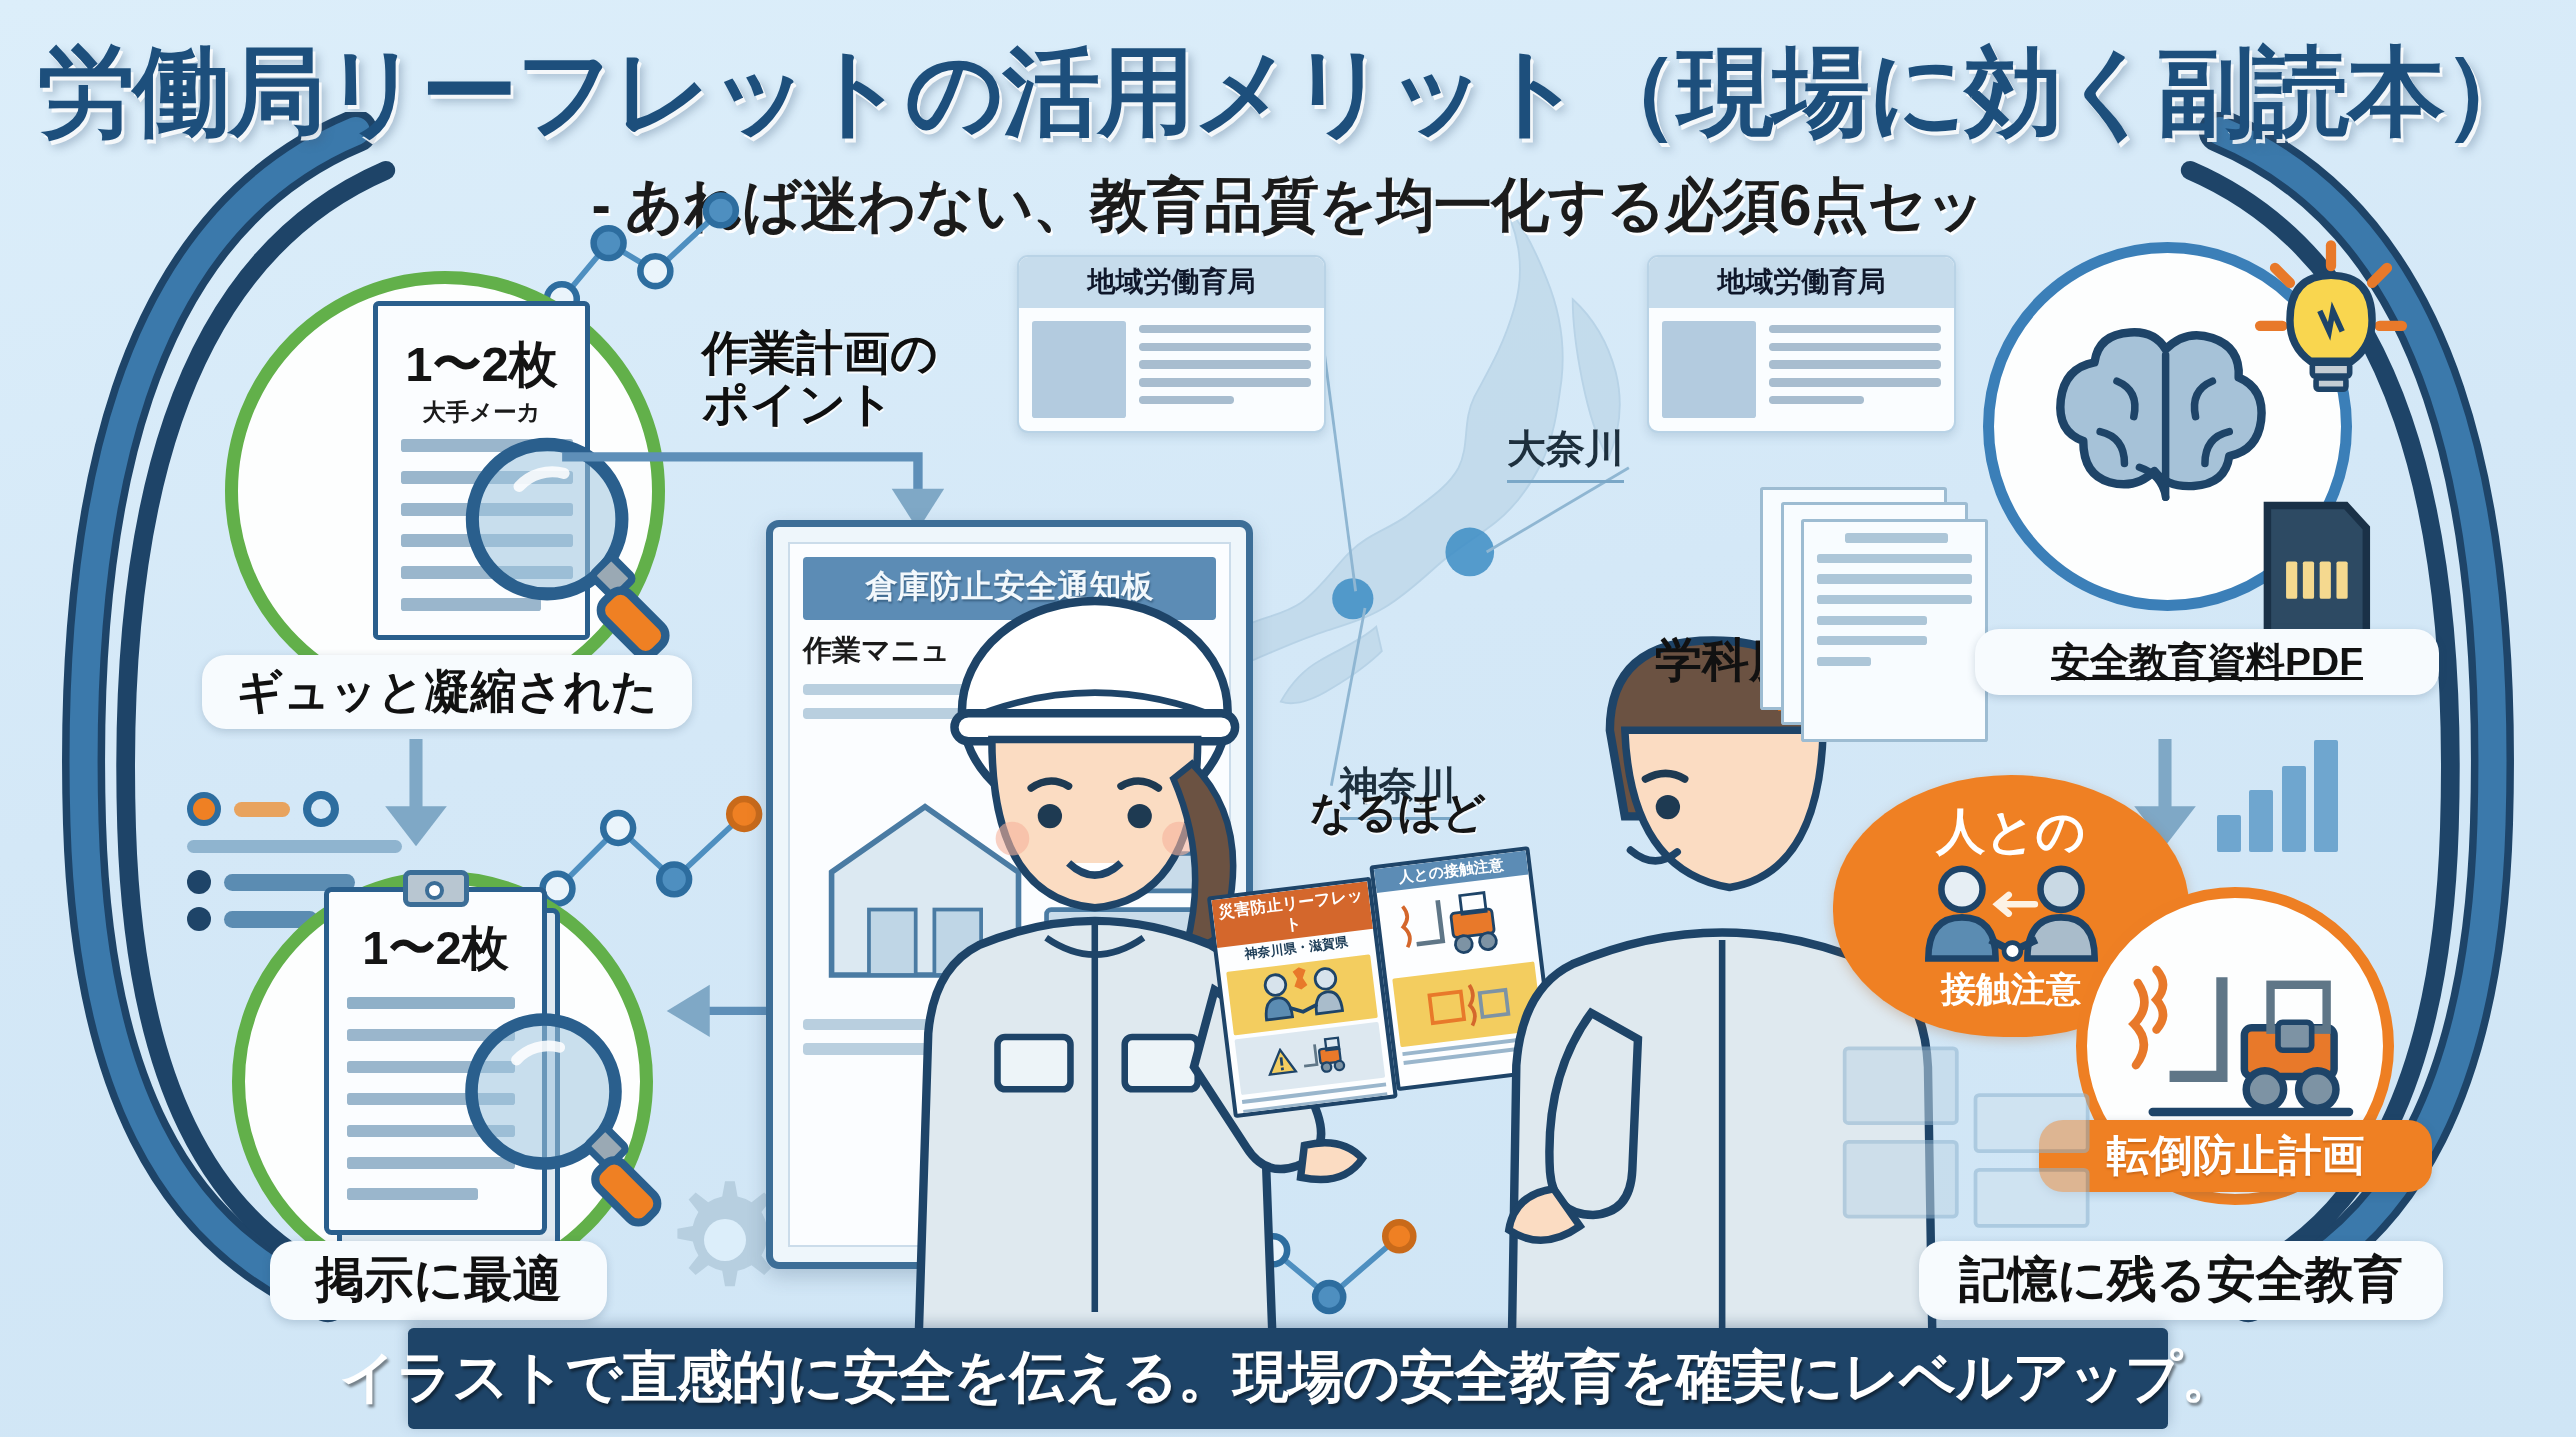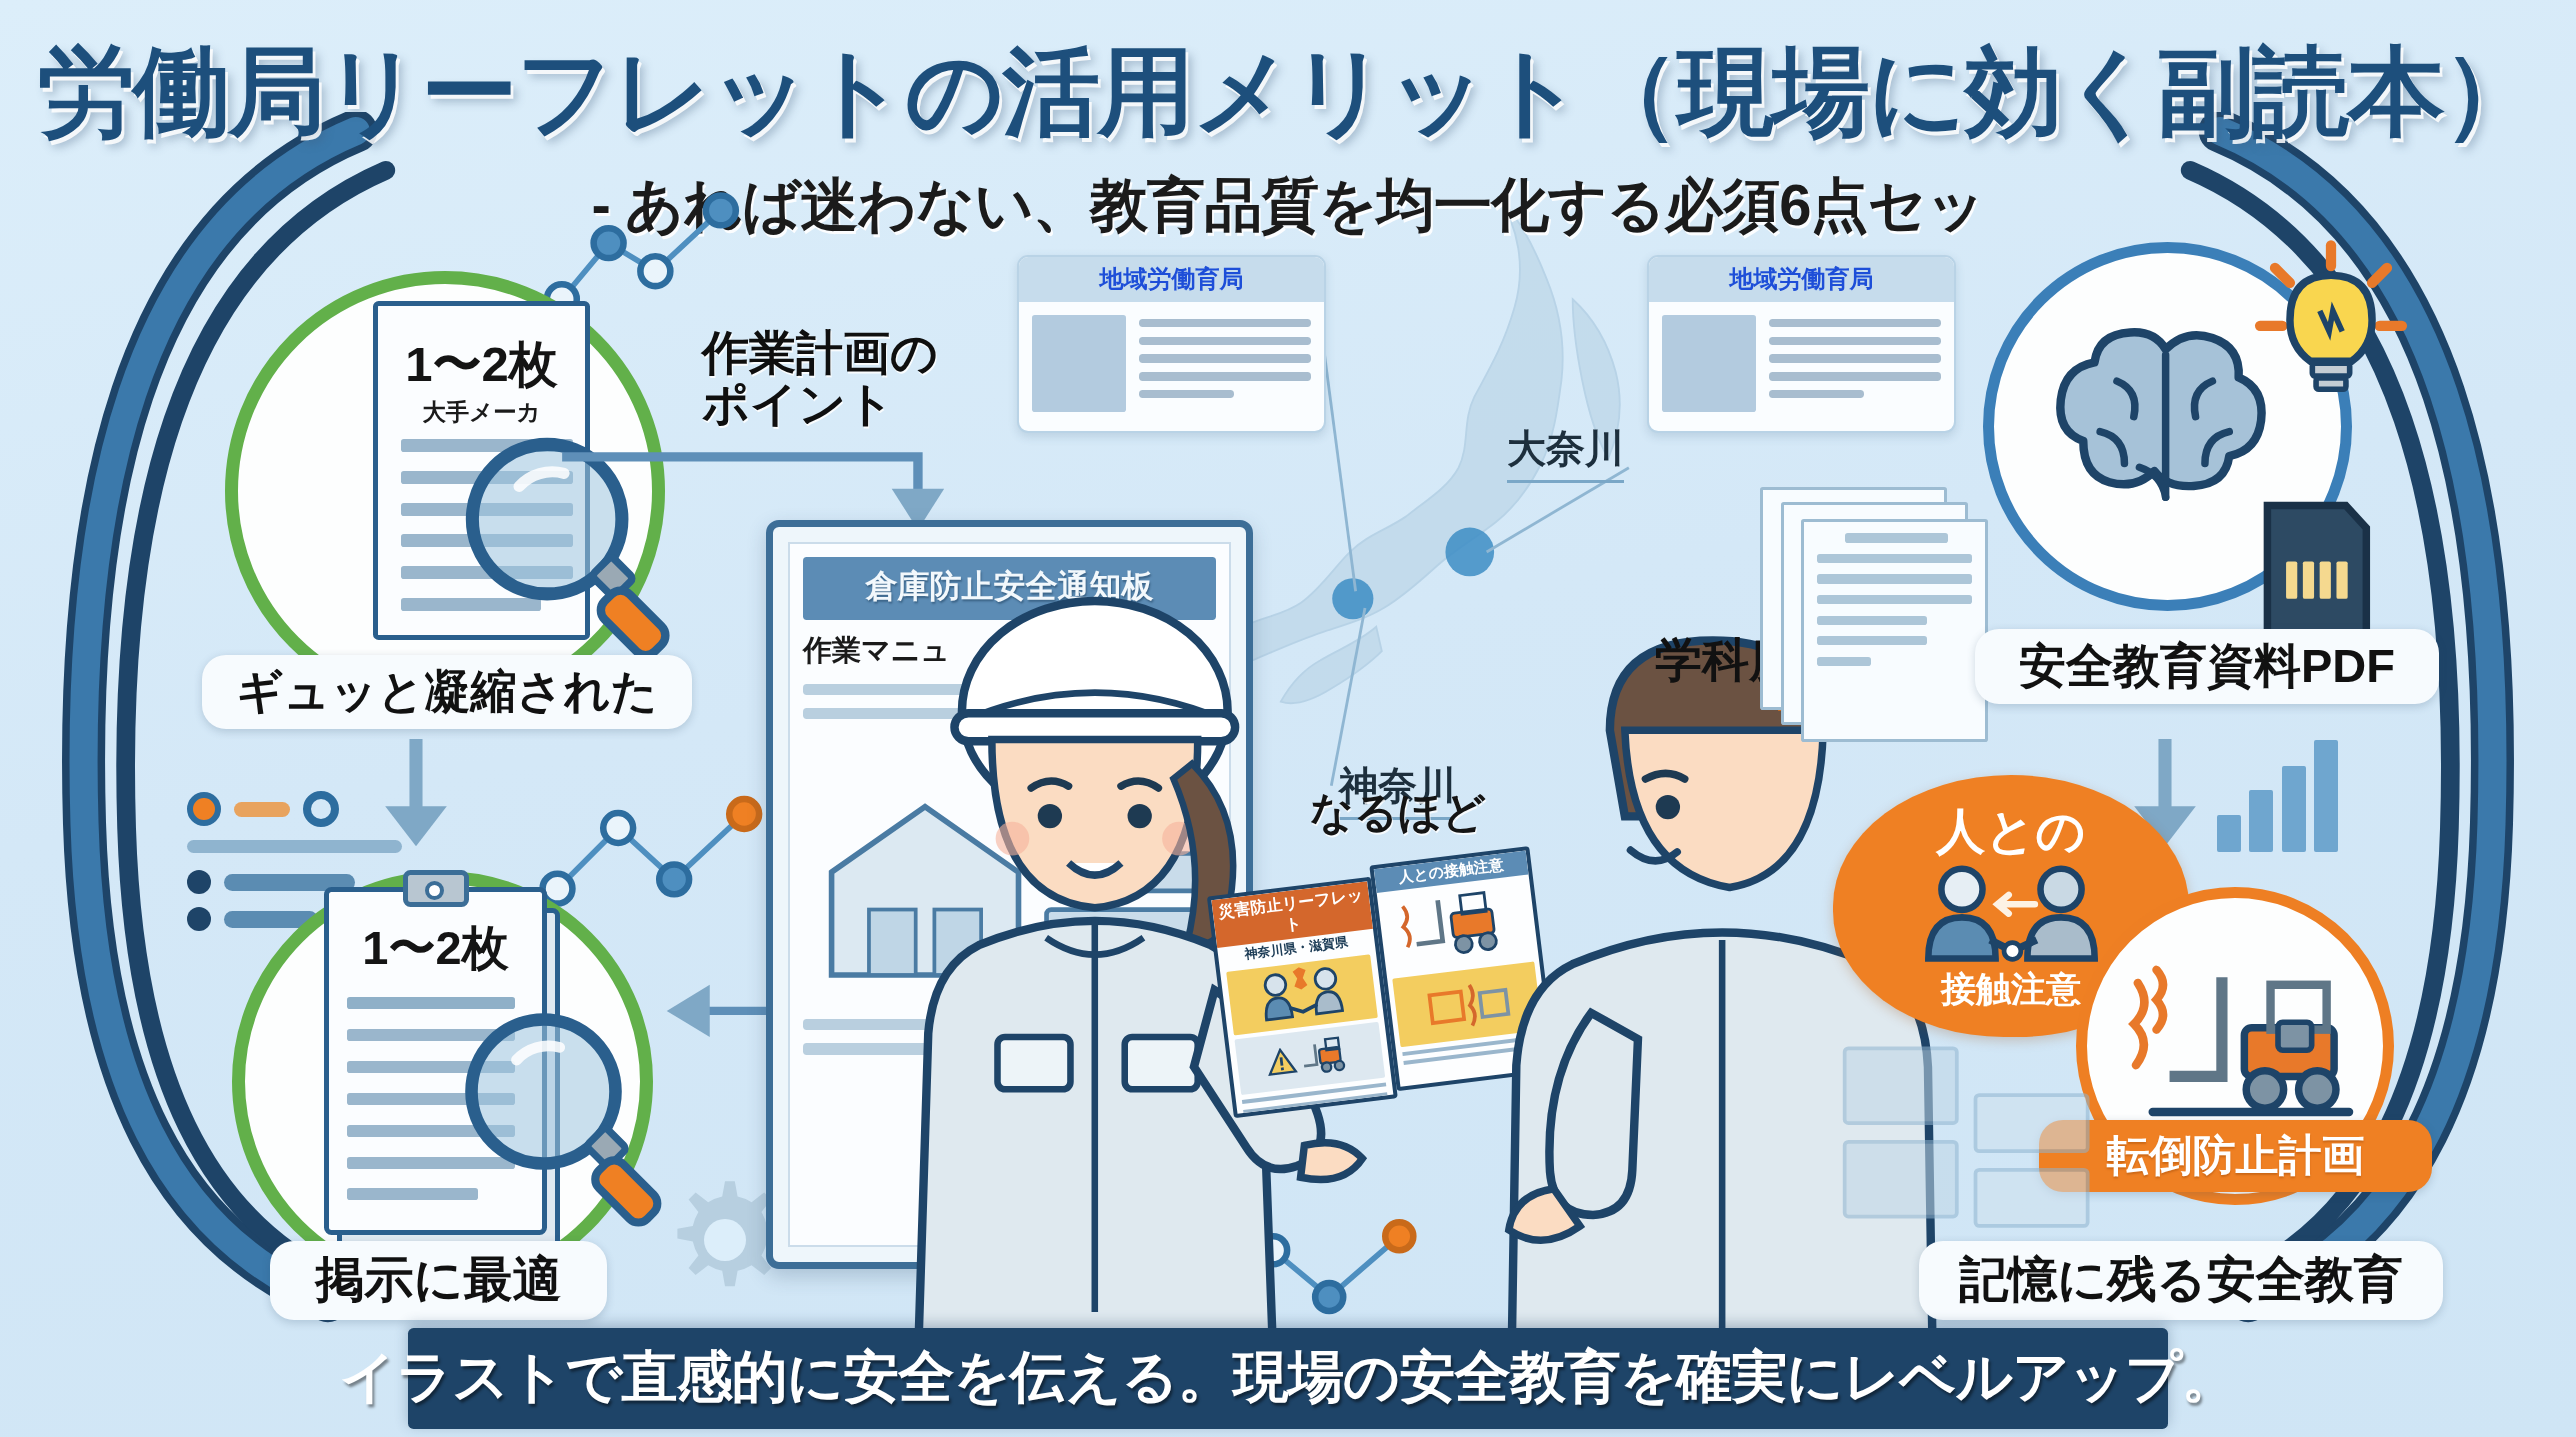--- a/index.html
+++ b/index.html
@@ -66,22 +66,22 @@
   .ring-orange{ border: 11.2px solid #ee7f23; }
 
   
   .doc-card {
     position: absolute; background: #fafdff;
     border: 2.8px solid #b9d3e6; border-radius: 11.2px;
     overflow: hidden;
     box-shadow: 0 3.7px 9.4px rgba(50,85,120,.16);
   }
   .doc-card .hdr {
-    background: #c6dcec; color: #1d4ed8;
-    font-size: 24px; font-weight: 700; text-align: center;
+    background: #c6dcec; color: #0f172a;
+    font-size: 28px; font-weight: 700; text-align: center;
     padding: 5.6px 0 7.5px;
   }
   .doc-card .body { display: flex; gap: 13px; padding: 13px; }
   .doc-card .thumb { width: 94px; height: 97px; background: #b3cbdf; border-radius: 2.8px; flex:none; }
   .doc-card .lines { flex: 1; display: flex; flex-direction: column; gap: 9.4px; padding-top: 3.7px; }
   .doc-card .lines i { display: block; height: 8.4px; background: #a8bdcf; border-radius: 3.7px; }
   .doc-card .lines i.short { width: 55%; }
 
   
   .sheet { position:absolute; background:#fbfdff; border:5.6px solid #2a5f8d; border-radius:5.6px; }
@@ -533,21 +533,21 @@
   <svg style="position:absolute;left:2245px;top:496px;" width="140" height="159" viewBox="0 0 150 170">
     <path d="M24 10 L108 10 L130 34 L130 156 L24 156 Z" fill="#2d4a63" stroke="#1a3147" stroke-width="8"></path>
     <g fill="#f5d98f">
       <rect x="44" y="70" width="12" height="40" rx="2"></rect>
       <rect x="62" y="70" width="12" height="40" rx="2"></rect>
       <rect x="80" y="70" width="12" height="40" rx="2"></rect>
       <rect x="98" y="70" width="12" height="40" rx="2"></rect>
     </g>
   </svg>
 
-  <div class="pill" style="left:1975px; top:629px; width:464px; font-size:47px; padding-top:11.2px; padding-bottom:11.2px;">
+  <div class="pill" style="left:1975px; top:629px; width:464px; font-size:39px; padding-top:11.2px; padding-bottom:11.2px;text-decoration:underline;">
     <span>安全教育資料PDF</span>
   </div>
 
   <div class="barchart" style="left:2217px; top:730px; height:122px;">
     <i style="height:37px"></i>
       <i style="height:62px"></i>
       <i style="height:86px"></i>
       <i style="height:112px"></i>
   </div>
 

